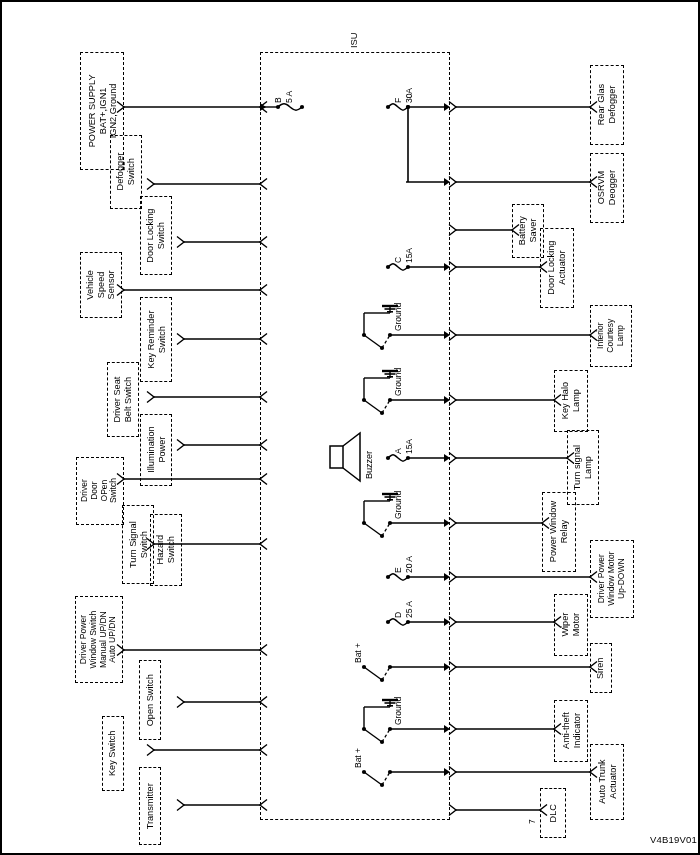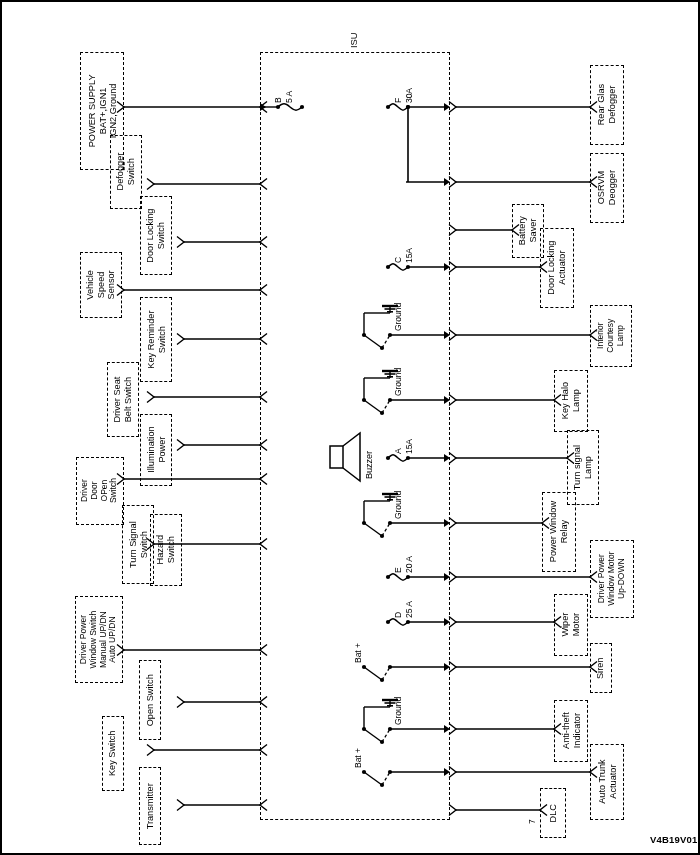--- a/index.html
+++ b/index.html
@@ -79,21 +79,20 @@
     white-space: pre;
     transform-origin: 0 0;
     transform: rotate(-90deg);
   }
   #watermark {
     position: absolute;
     font-size: 9.5px;
     font-family: "Liberation Sans", sans-serif;
     color: #000;
     letter-spacing: 0.2px;
-    font-weight: bold;
   }
 </style>
 </head>
 <body>
 
 <div id="page">
 
   <div id="isu-box" style="left: 258px; top: 50px; width: 190px; height: 768px;"></div>
   <div id="isu-label" style="left: 346px; top: 46px;">ISU</div>
 

